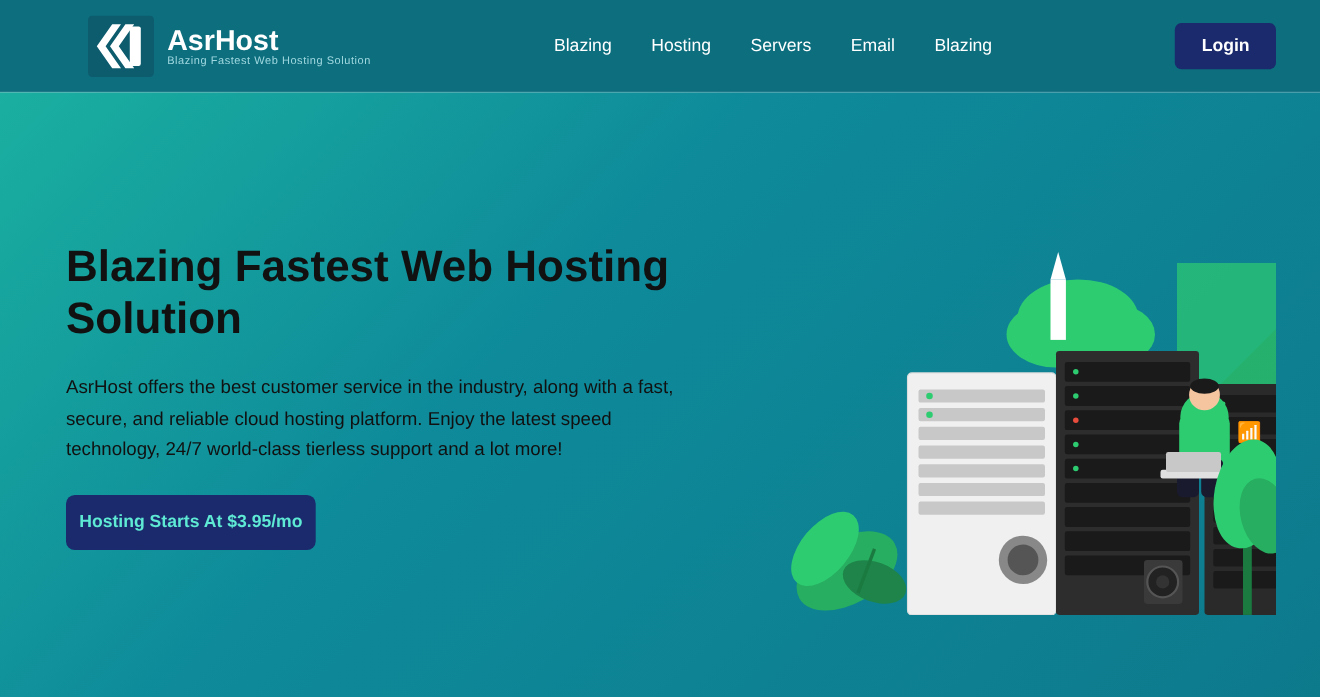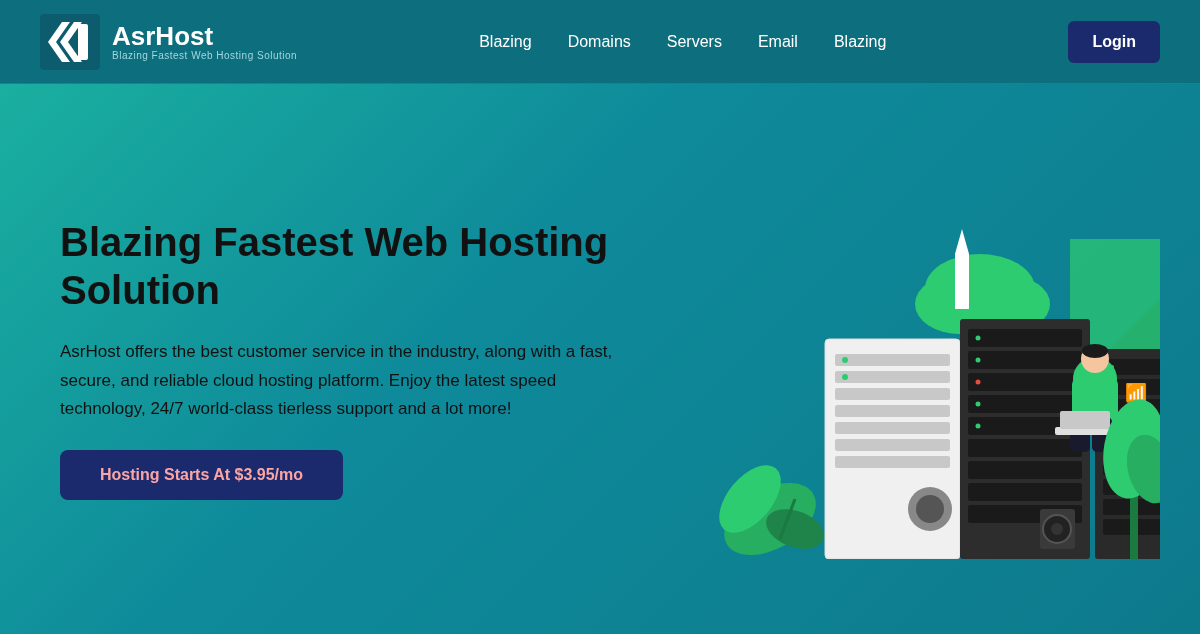--- a/index.html
+++ b/index.html
@@ -13,20 +13,21 @@
       justify-content: space-between;
       padding: 0 40px;
       height: 84px;
       border-bottom: 1px solid rgba(255,255,255,0.1);
     }
     .logo-area {
       display: flex;
       align-items: center;
       gap: 12px;
       text-decoration: none;
+      margin-left: 40px;
     }
     .logo-icon {
       width: 60px;
       height: 56px;
     }
     .logo-text-area {
       display: flex;
       flex-direction: column;
     }
     .logo-name {
@@ -91,23 +92,23 @@
       line-height: 1.7;
       font-weight: 500;
       margin-bottom: 26px;
     }
     .hero-buttons {
       display: flex;
       gap: 20px;
     }
     .btn-hosting {
       background: #1a2a6c;
-      color: #fca5a5;
+      color: #5eead4;
       border: none;
-      padding: 16px 40px;
+      padding: 16px 12px;
       border-radius: 8px;
       font-size: 16px;
       font-weight: 600;
       cursor: pointer;
     }
     .btn-learn {
       background: #0a5c45;
       color: white;
       border: none;
       padding: 16px 36px;
@@ -147,21 +148,21 @@
       <rect x="38" y="10" width="10" height="36" rx="2" fill="white"></rect>
     </svg>
     <div class="logo-text-area">
       <span class="logo-name">AsrHost</span>
       <span class="logo-tagline">Blazing Fastest Web Hosting Solution</span>
     </div>
   </a>
 
   <ul class="nav-links">
     <li><a href="#">Blazing</a></li>
-    <li><a href="#">Domains</a></li>
+    <li><a href="#">Hosting</a></li>
     <li><a href="#">Servers</a></li>
     <li><a href="#">Email</a></li>
     <li><a href="#">Blazing</a></li>
   </ul>
 
   <button class="login-btn">Login</button>
 </nav>
 
 <section class="hero">
   <div class="hero-content">

